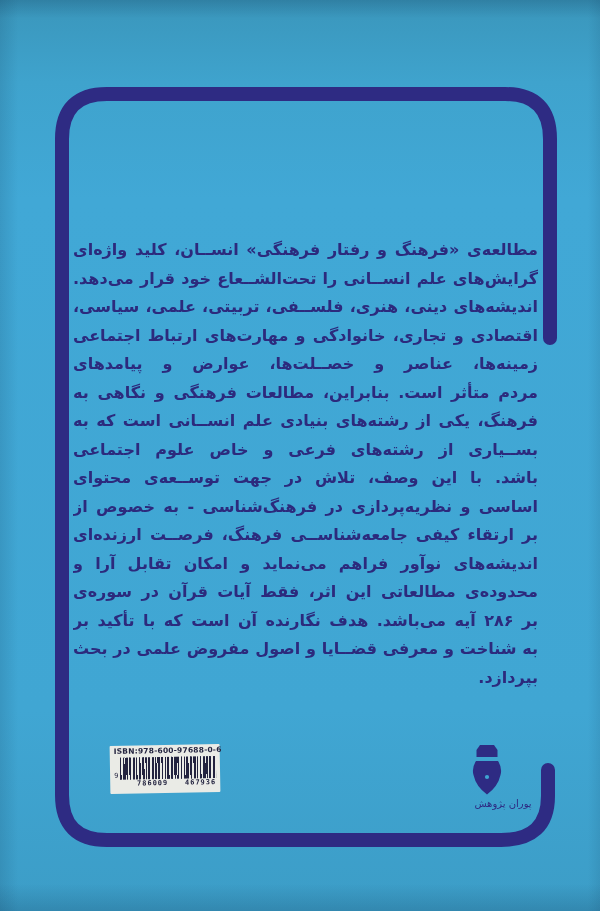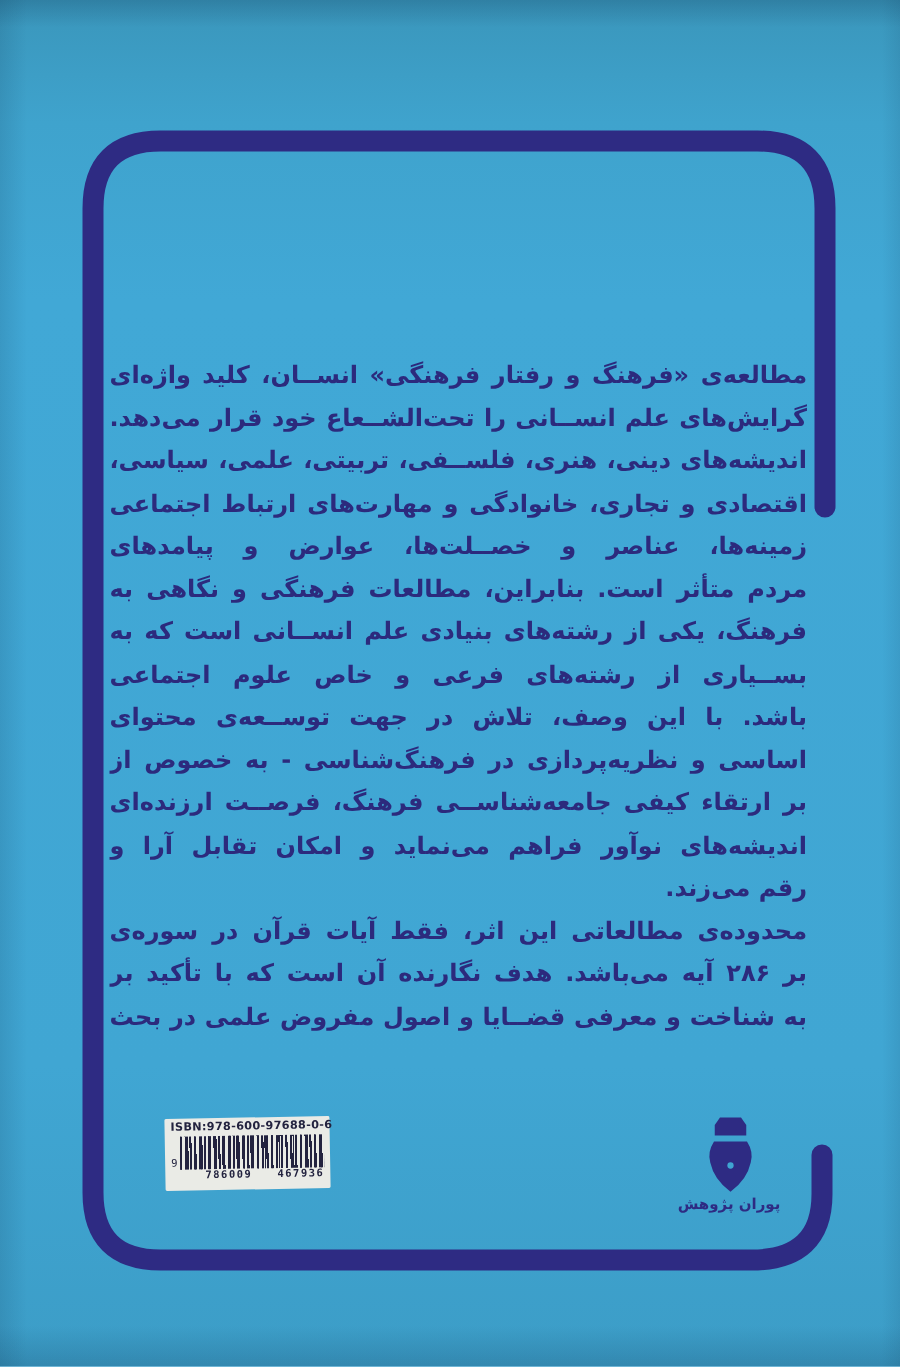--- a/index.html
+++ b/index.html
@@ -59,23 +59,23 @@
   }
   .digits-row{
     display:flex;margin-left:6px;
     font-family:"DejaVu Sans Mono",monospace;
     font-size:7px;line-height:9px;font-weight:bold;
   }
   .digits-row span{flex:1;text-align:right;letter-spacing:1px;}
   .pen-logo{position:absolute;left:464px;top:742px;color:var(--ink,#2e2b83);}
   .pen-hole{fill:var(--background,#3fa5d2);}
   .publisher-wordmark{
-    position:absolute;left:445px;top:796px;width:82px;height:16px;
+    position:absolute;left:462px;top:796px;width:82px;height:16px;
     direction:rtl;text-align:center;
-    font-weight:bold;font-size:10px;line-height:15px;
+    font-weight:normal;font-size:10px;line-height:15px;
     letter-spacing:-.5px;
     color:var(--ink,#2e2b83);
     filter:blur(.3px);
     white-space:nowrap;
   }
 </style>
 </head>
 <body>
 
 <div class="cover">
@@ -90,24 +90,24 @@
     <div class="tl">اندیشه‌های دینی، هنری، فلســفی، تربیتی، علمی، سیاسی، صنعتی و فن‌شناختی،</div>
     <div class="tl">اقتصادی و تجاری، خانوادگی و مهارت‌های ارتباط اجتماعی و اخلاق انســانی از</div>
     <div class="tl">زمینه‌ها، عناصر و خصــلت‌ها، عوارض و پیامدهای «فرهنگی» در روابط متقابل</div>
     <div class="tl">مردم متأثر است. بنابراین، مطالعات فرهنگی و نگاهی به فضــای جامعه‌شناختی</div>
     <div class="tl">فرهنگ، یکی از رشته‌های بنیادی علم انســانی است که به اقتضــای نیاز با</div>
     <div class="tl">بســیاری از رشته‌های فرعی و خاص علوم اجتماعی می‌تواند هماهنگی داشته</div>
     <div class="tl">باشد. با این وصف، تلاش در جهت توســعه‌ی محتوای معرفت‌شناسی، مفاهیم</div>
     <div class="tl">اساسی و نظریه‌پردازی در فرهنگ‌شناسی - به خصوص از دیدگاه قرآن - علاوه</div>
     <div class="tl">بر ارتقاء کیفی جامعه‌شناســی فرهنگ، فرصــت ارزنده‌ای را برای تحلیل و</div>
     <div class="tl">اندیشه‌های نوآور فراهم می‌نماید و امکان تقابل آرا و نظریه‌های پویا و نوین را</div>
-    <div class="tl last">رقم می‌زند.</div>
     <div class="tl">محدوده‌ی مطالعاتی این اثر، فقط آیات قرآن در سوره‌ی بقره است که مشــتمل</div>
     <div class="tl">بر ۲۸۶ آیه می‌باشد. هدف نگارنده آن است که با تأکید بر کتاب مقدّس قرآن،</div>
     <div class="tl">به شناخت و معرفی قضــایا و اصول مفروض علمی در بحث فرهنگ‌شناسی</div>
+    <div class="tl last">بپردازد.</div>
   </div>
 
   <div class="isbn-label">
     <div class="isbn-text">ISBN:978-600-97688-0-6</div>
     <div class="bars-row">
       <span class="check-digit">9</span>
       <span class="bars"></span>
     </div>
     <div class="digits-row">
       <span>786009</span>

